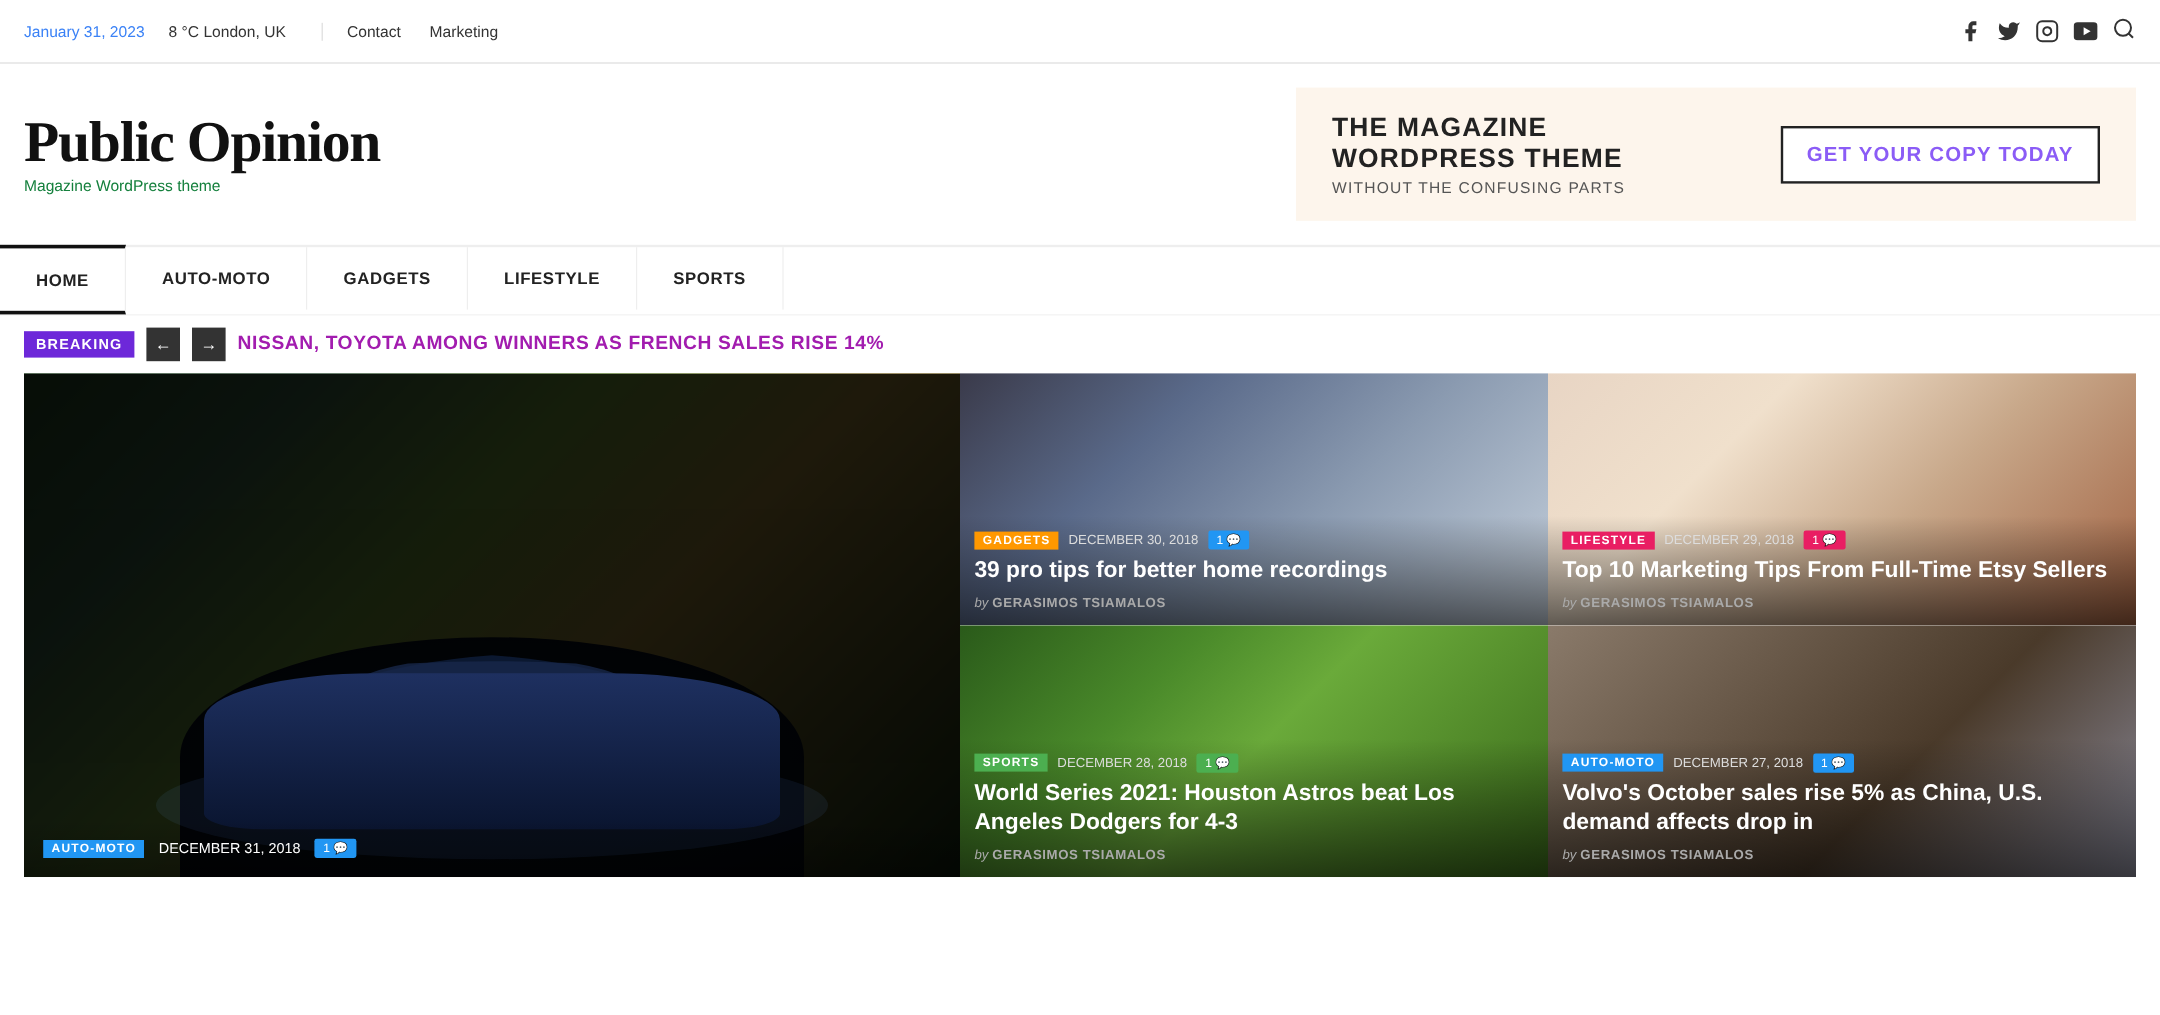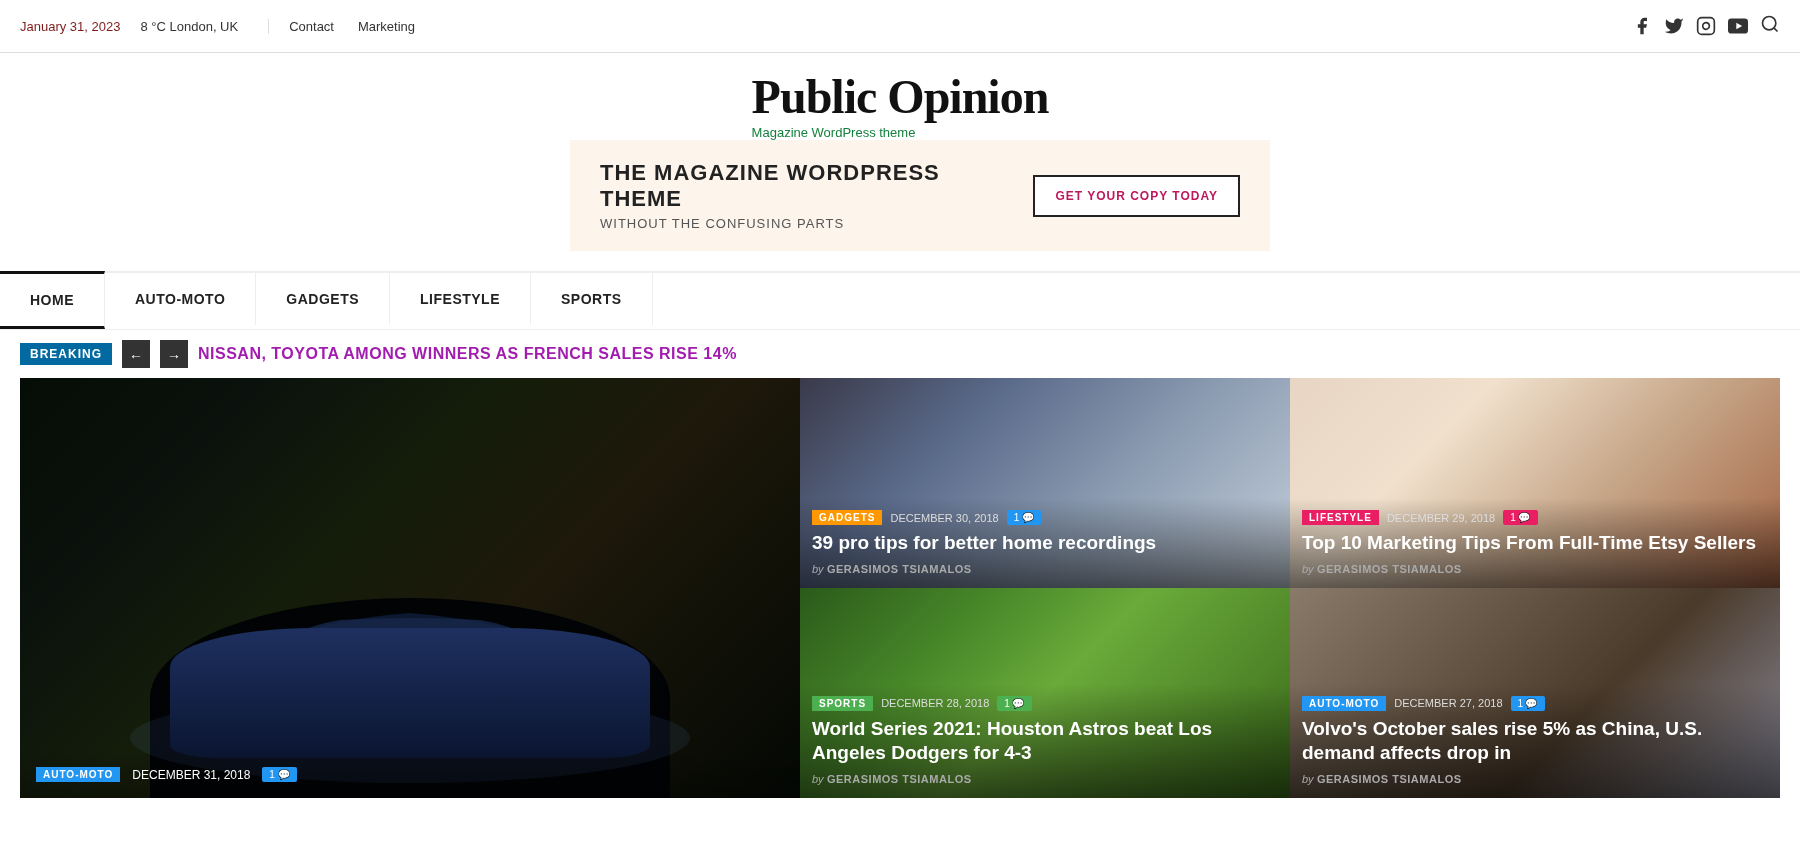--- a/index.html
+++ b/index.html
@@ -15,21 +15,21 @@
       height: 53px;
       background: #fff;
     }
     .top-bar-left {
       display: flex;
       align-items: center;
       gap: 0;
     }
     .top-bar-date {
       font-size: 13px;
-      color: #7f1d1d;
+      color: #3b82f6;
       padding-right: 20px;
     }
     .top-bar-weather {
       font-size: 13px;
       color: #333;
       padding-right: 30px;
       border-right: 1px solid #ddd;
       margin-right: 20px;
     }
     .top-bar-links {
@@ -61,21 +61,20 @@
       cursor: pointer;
       color: #333;
     }
 
     
     .header {
       display: flex;
       align-items: center;
       justify-content: space-between;
       padding: 20px 20px 20px 20px;
-      flex-direction: column;
     }
     .logo-section {}
     .logo-title {
       font-family: Georgia, 'Times New Roman', serif;
       font-size: 48px;
       font-weight: bold;
       color: #111;
       letter-spacing: -1px;
       line-height: 1;
     }
@@ -106,25 +105,25 @@
     .ad-subtitle {
       font-size: 13px;
       color: #555;
       text-transform: uppercase;
       letter-spacing: 1px;
       margin-top: 4px;
     }
     .ad-cta {
       border: 2px solid #222;
       padding: 12px 20px;
-      font-size: 12px;
+      font-size: 17px;
       font-weight: bold;
       letter-spacing: 1px;
       text-transform: uppercase;
-      color: #be185d;
+      color: #8b5cf6;
       white-space: nowrap;
       cursor: pointer;
       background: #fff;
     }
 
     
     .nav {
       border-top: 2px solid #eee;
       border-bottom: 1px solid #eee;
     }
@@ -155,21 +154,21 @@
 
     
     .breaking-bar {
       display: flex;
       align-items: center;
       padding: 10px 20px;
       gap: 10px;
       background: #fff;
     }
     .breaking-label {
-      background: #0369a1;
+      background: #6d28d9;
       color: #fff;
       font-size: 12px;
       font-weight: bold;
       padding: 4px 10px;
       letter-spacing: 1px;
       text-transform: uppercase;
     }
     .breaking-nav-btn {
       background: #333;
       color: #fff;

